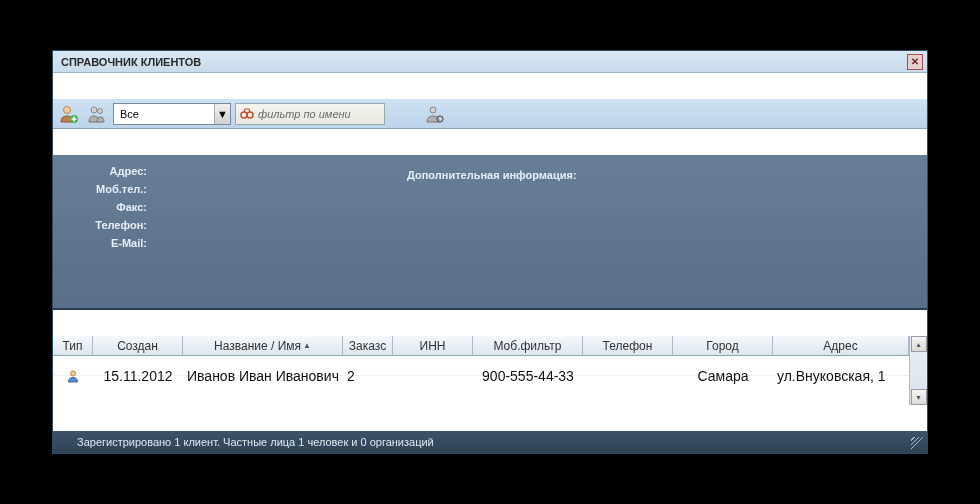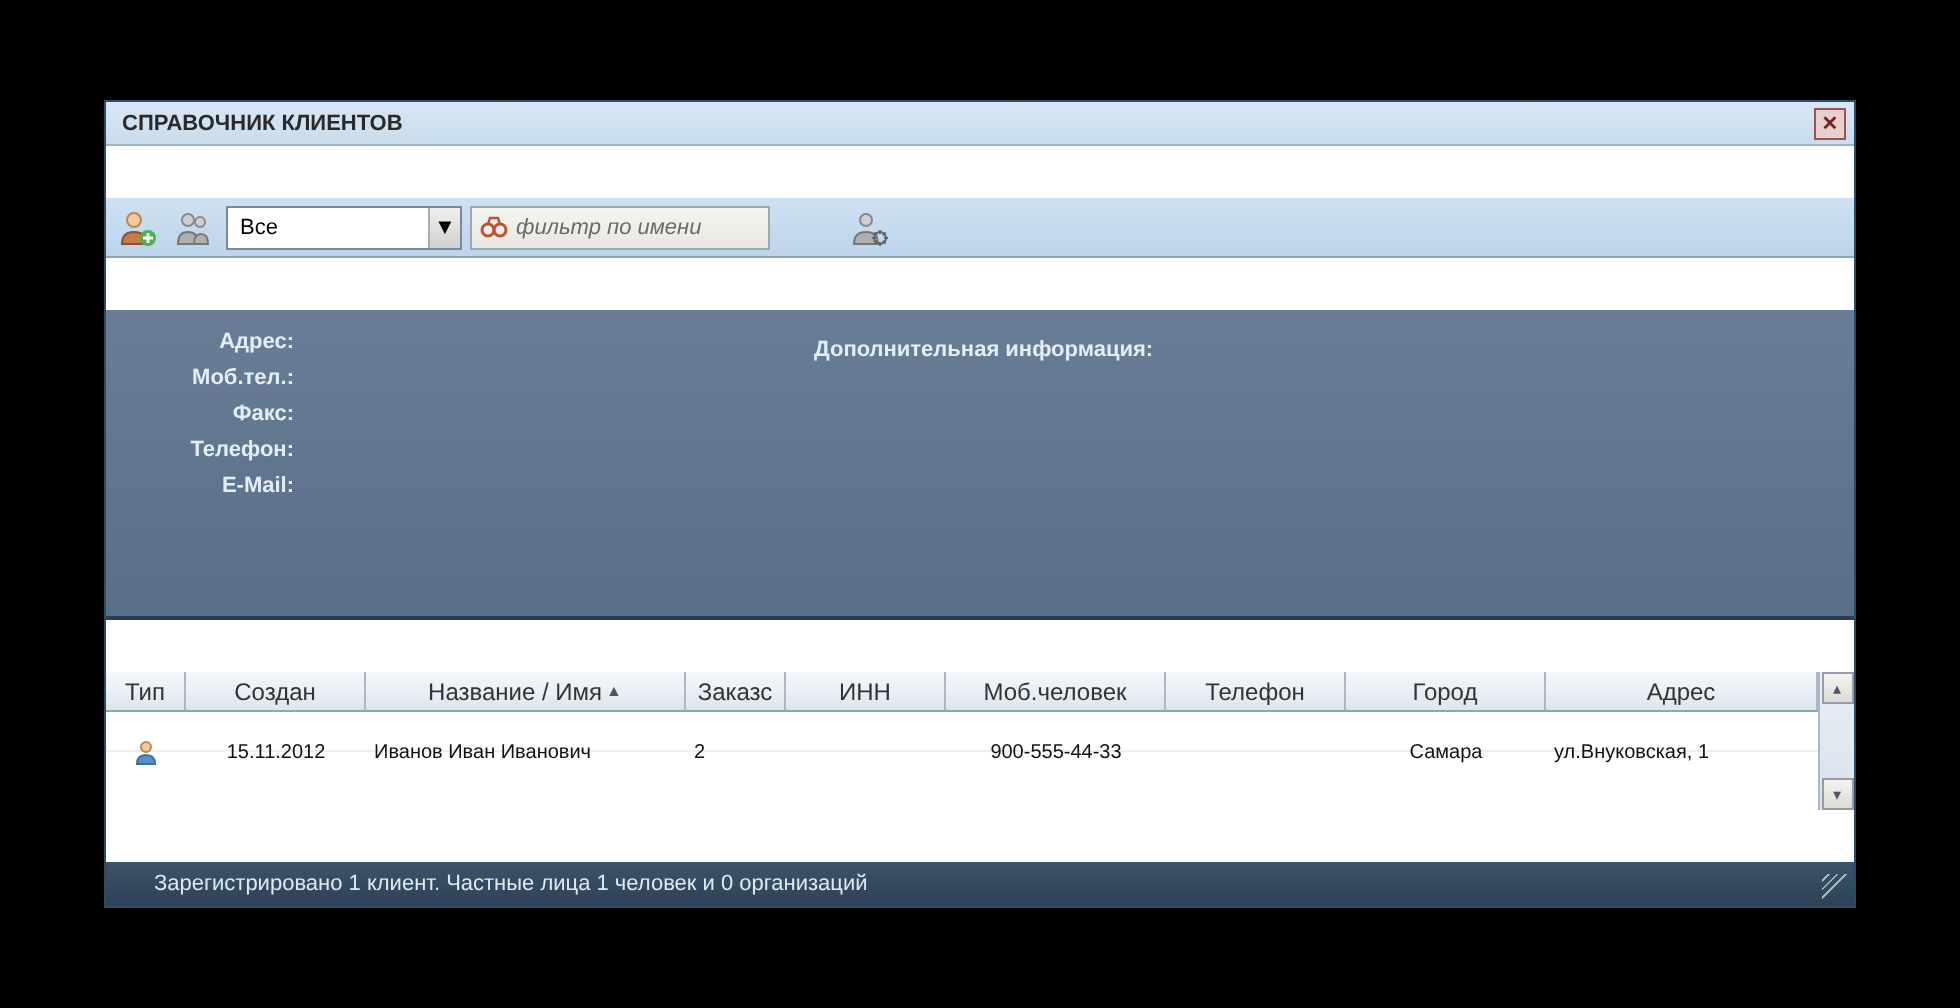--- a/index.html
+++ b/index.html
@@ -42,21 +42,21 @@
   .drow { display:flex; }
   .dlbl { width:84px; text-align:right; padding-right:4px; color:#e4eef8; font-weight:bold;}
   .detail-right { flex:1; color:#e4eef8; font-weight:bold; padding-top:4px; }
   .gridwrap{ flex:1; display:flex; background:#fff; position:relative;}
   .grid { flex:1; display:flex; flex-direction:column; }
   .ghead, .grow { display:flex; height:20px; align-items:center; }
   .ghead { background: linear-gradient(#f5f8fb,#dce6ef); border-bottom:1px solid #8aa; }
   .gh { border-right:1px solid #aab9c5; height:100%; display:flex;align-items:center;justify-content:center;font-size:12px;color:#333; position:relative;}
   .gh.sorted::after{content:"▲";font-size:8px;margin-left:2px;color:#555;}
   .grow { border-bottom:1px solid #eee; background:#fff; }
-  .gc { height:100%; display:flex;align-items:center;justify-content:center;font-size:10px;color:#111; overflow:hidden; white-space:nowrap; padding:0 4px;margin-top:21px;}
+  .gc { height:100%; display:flex;align-items:center;justify-content:center;font-size:14px;color:#111; overflow:hidden; white-space:nowrap; padding:0 4px;margin-top:21px;}
   .gc.left{justify-content:flex-start;}
   .c-type{width:40px;} .c-date{width:90px;} .c-name{width:160px;} .c-ord{width:50px;}
   .c-inn{width:80px;} .c-mob{width:110px;} .c-tel{width:90px;} .c-city{width:100px;} .c-addr{flex:1;}
   .sbar{ width:18px; background:linear-gradient(#e8eef4,#d8e2ec); border-left:1px solid #aab9c5; display:flex;flex-direction:column;justify-content:space-between;align-items:center; }
   .sbar .up,.sbar .down{width:16px;height:16px;border:1px solid #99a;background:linear-gradient(#f4f4f0,#dcdcd6);display:flex;align-items:center;justify-content:center;font-size:8px;color:#556;cursor:pointer;}
   .status{
     height:22px;background:linear-gradient(#3d536a,#2e4256);
     color:#dfe9f2;display:flex;align-items:center;padding:0 24px;font-size:11px;
     position:relative;
   }
@@ -140,21 +140,21 @@
   </div>
 
   <div class="gridwrap">
     <div class="grid">
       <div class="ghead">
         <div class="gh c-type">Тип</div>
         <div class="gh c-date">Создан</div>
         <div class="gh c-name sorted">Название / Имя</div>
         <div class="gh c-ord">Заказс</div>
         <div class="gh c-inn">ИНН</div>
-        <div class="gh c-mob">Моб.человек</div>
+        <div class="gh c-mob">Моб.фильтр</div>
         <div class="gh c-tel">Телефон</div>
         <div class="gh c-city">Город</div>
         <div class="gh c-addr">Адрес</div>
       </div>
       <div class="grow">
         <div class="gc c-type">
           <svg width="14" height="14" viewBox="0 0 14 14">
             <circle cx="7" cy="4.5" r="2.5" fill="#f3c99e" stroke="#b68a50"></circle>
             <path d="M2.5 13 Q2.5 8.5 7 8.5 Q11.5 8.5 11.5 13 Z" fill="#5a8ec8" stroke="#3a6ea8"></path>
           </svg>

